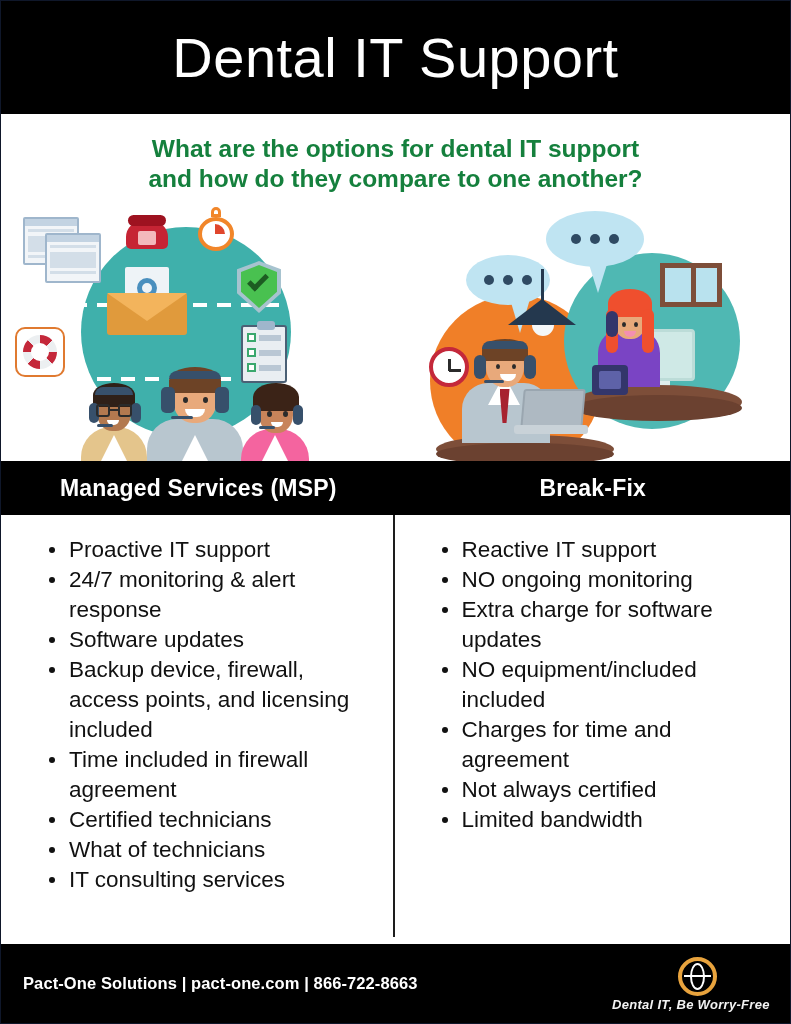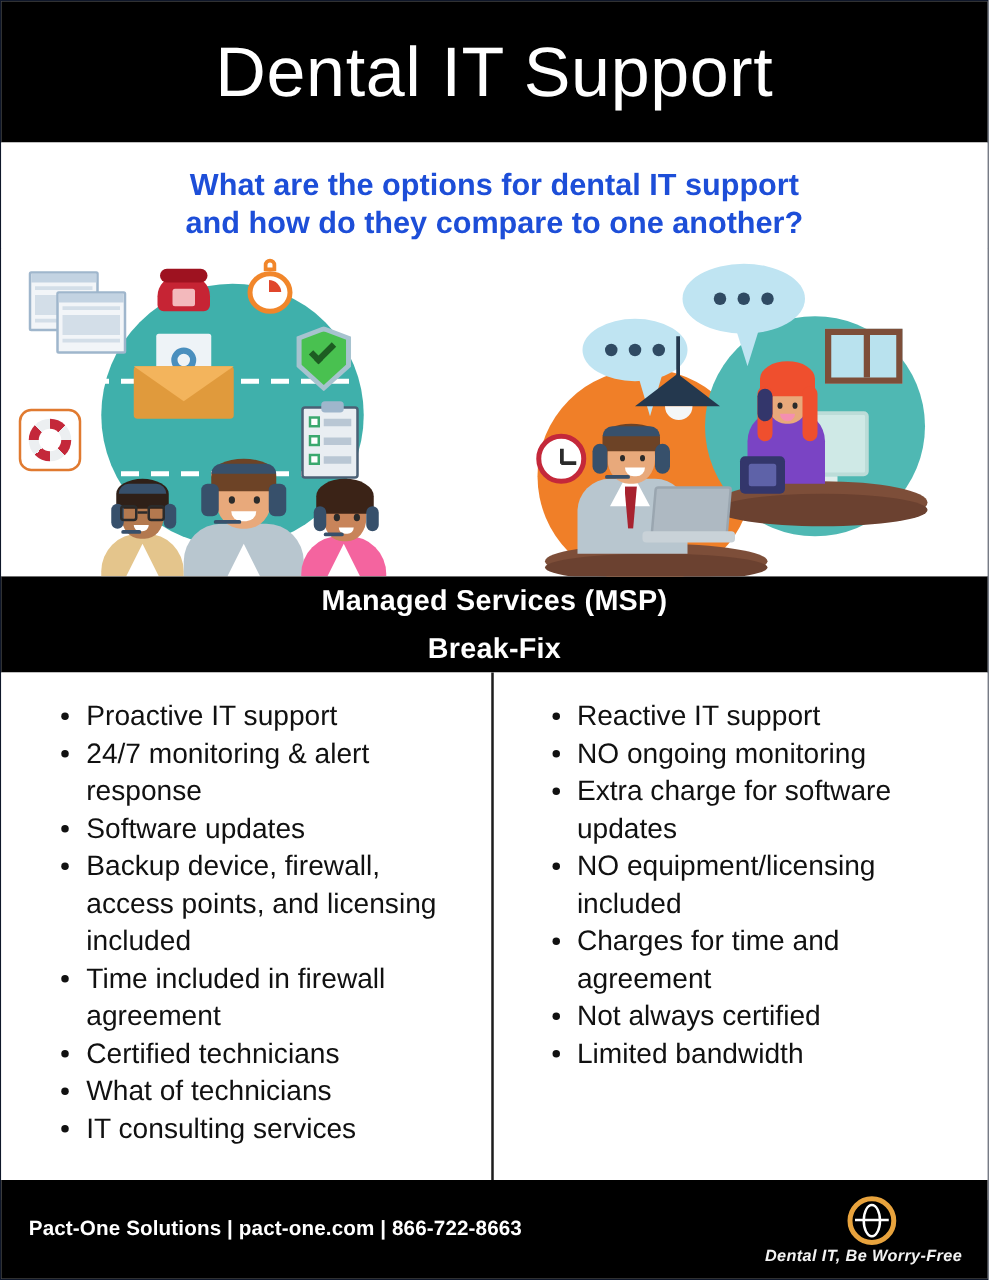--- a/index.html
+++ b/index.html
@@ -33,21 +33,21 @@
 
   
   .subtitle-wrap {
     height: 85px;
     background: #ffffff;
     display: flex; flex-direction: column;
     align-items: center; justify-content: center;
     padding-top: 14px;
   }
   .subtitle-line {
-    color: #1d4ed8;
+    color: #15803d;
     font-size: 24.5px;
     font-weight: 700;
     line-height: 1.22;
     text-align: right;
     white-space: nowrap;
   }
 
   
   .illus-row {
     position: relative;
@@ -225,21 +225,21 @@
   .monitor-foot { position:absolute; left:246px; top:198px; width:40px; height:7px;
     background:#dfeeec; border-radius:4px; }
 
   .deskphone { position:absolute; left:196px; top:166px; width:36px; height:30px;
     background:#33366b; border-radius:4px; }
   .deskphone .pad { position:absolute; left:7px; top:6px; width:22px; height:18px;
     background:#5e62a8; border-radius:2px; }
 
   
   .cat-band {
-    height: 77px; background:#000000; display:flex;flex-direction:column;
+    height: 54px; background:#000000; display:flex;
   }
   .cat-cell { flex:1 1 50%; display:flex; align-items:center; justify-content:center; }
   .cat-label { color:#ffffff; font-size:23px; font-weight:700; letter-spacing:0.2px; }
 
   
   .lists {
     position:relative;
     height: 422px;
     display:flex;
     background:#ffffff;
@@ -533,21 +533,21 @@
         <li>What of technicians</li>
         <li>IT consulting services</li>
       </ul>
     </div>
 
     <div class="list-col right">
       <ul class="bullets">
         <li>Reactive IT support</li>
         <li>NO ongoing monitoring</li>
         <li>Extra charge for software updates</li>
-        <li>NO equipment/licensing included</li>
+        <li>NO equipment/included included</li>
         <li>Charges for time and agreement</li>
         <li>Not always certified</li>
         <li>Limited bandwidth</li>
       </ul>
     </div>
   </div>
 
   <div class="footer">
     <div class="footer-text">Pact-One Solutions | pact-one.com | 866-722-8663</div>
     <div class="logo">

